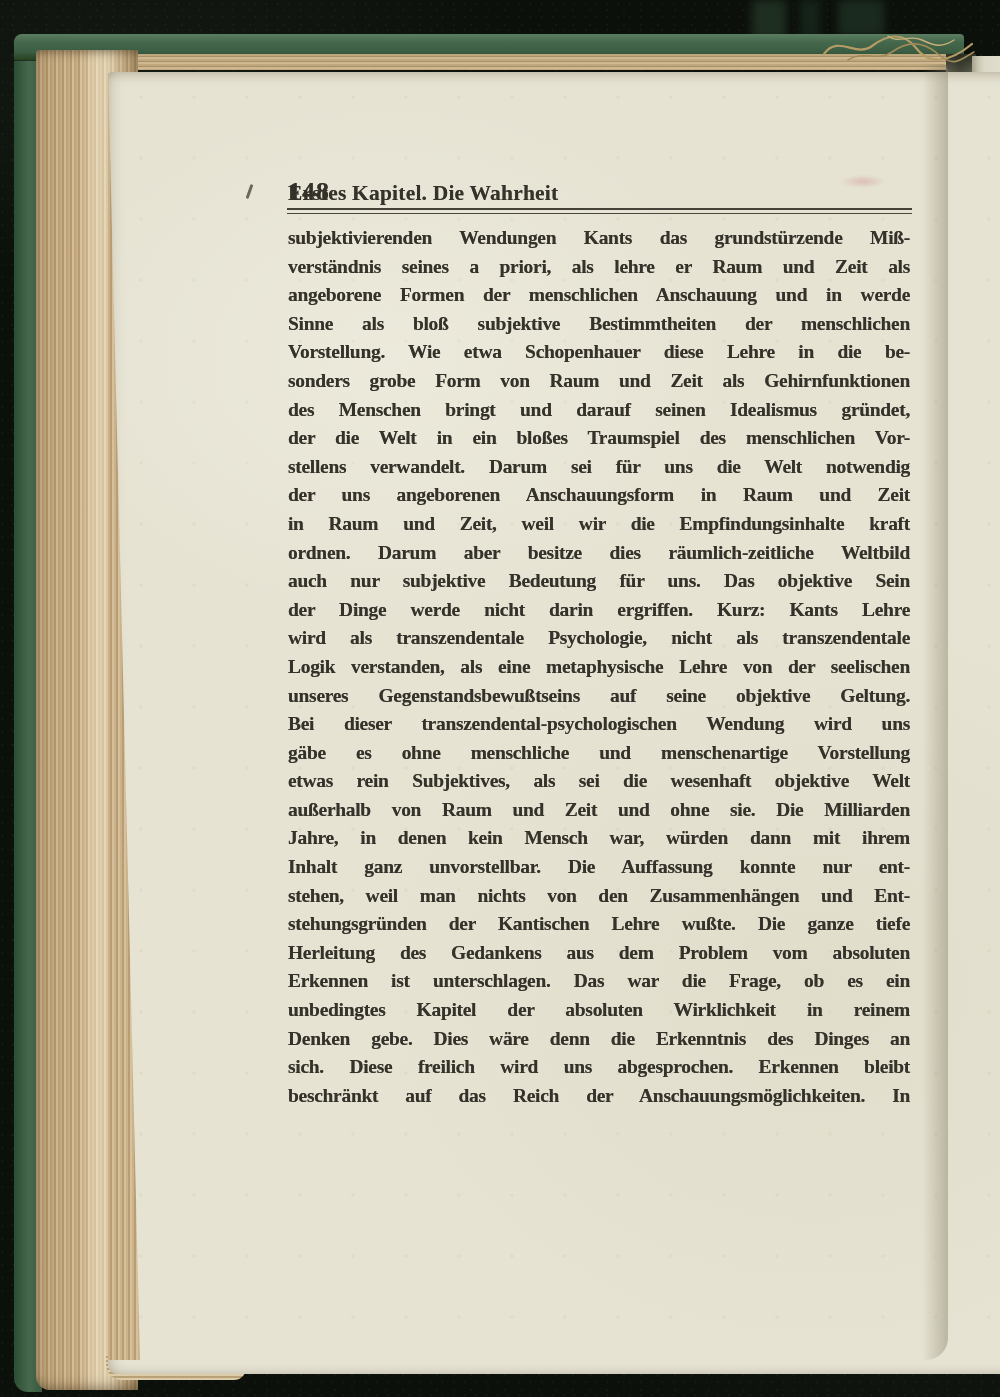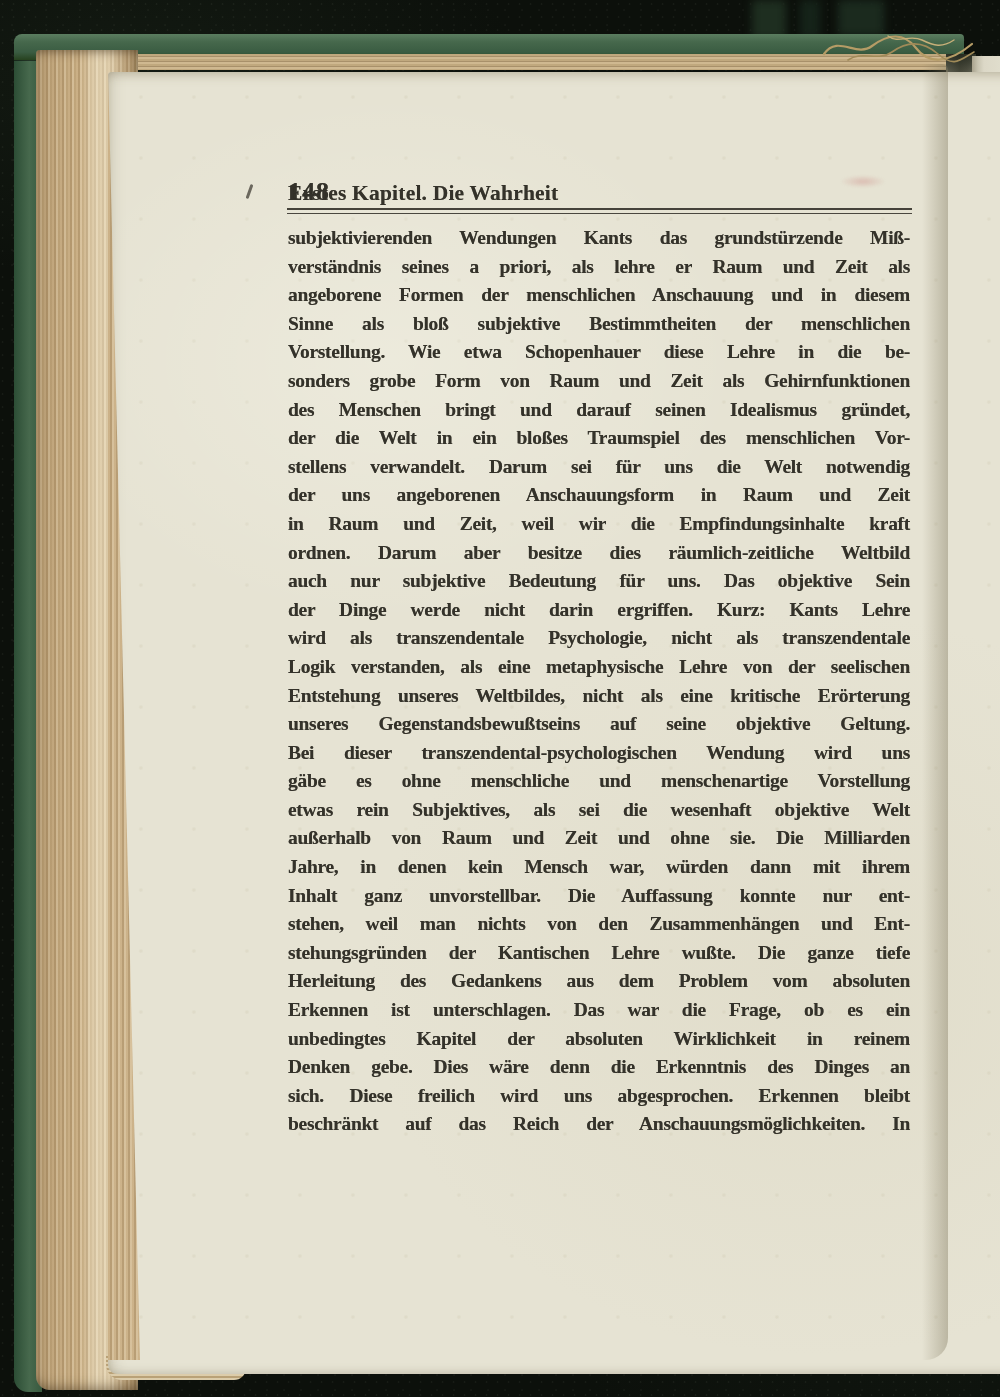--- a/index.html
+++ b/index.html
@@ -147,35 +147,34 @@
 <div class="abs page-gap"></div>
 <div class="abs facing-page"></div>
 
 <div class="abs page">
   <div class="abs page-number ink">148</div>
   <div class="abs running-title ink">Erstes Kapitel. Die Wahrheit</div>
   <div class="abs double-rule"></div>
   <div class="abs body-text ink">
       <div class="text-line">subjektivierenden Wendungen Kants das grundstürzende Miß-</div>
       <div class="text-line">verständnis seines a priori, als lehre er Raum und Zeit als</div>
-      <div class="text-line">angeborene Formen der menschlichen Anschauung und in diesem</div>
+      <div class="text-line">angeborene Formen der menschlichen Anschauung und in werde</div>
       <div class="text-line">Sinne als bloß subjektive Bestimmtheiten der menschlichen</div>
       <div class="text-line">Vorstellung. Wie etwa Schopenhauer diese Lehre in die be-</div>
       <div class="text-line">sonders grobe Form von Raum und Zeit als Gehirnfunktionen</div>
       <div class="text-line">des Menschen bringt und darauf seinen Idealismus gründet,</div>
       <div class="text-line">der die Welt in ein bloßes Traumspiel des menschlichen Vor-</div>
       <div class="text-line">stellens verwandelt. Darum sei für uns die Welt notwendig</div>
       <div class="text-line">der uns angeborenen Anschauungsform in Raum und Zeit</div>
       <div class="text-line">in Raum und Zeit, weil wir die Empfindungsinhalte kraft</div>
       <div class="text-line">ordnen. Darum aber besitze dies räumlich-zeitliche Weltbild</div>
       <div class="text-line">auch nur subjektive Bedeutung für uns. Das objektive Sein</div>
       <div class="text-line">der Dinge werde nicht darin ergriffen. Kurz: Kants Lehre</div>
       <div class="text-line">wird als transzendentale Psychologie, nicht als transzendentale</div>
       <div class="text-line">Logik verstanden, als eine metaphysische Lehre von der seelischen</div>
-      <div class="text-line">Entstehung unseres Weltbildes, nicht als eine kritische Erörterung</div>
       <div class="text-line">unseres Gegenstandsbewußtseins auf seine objektive Geltung.</div>
       <div class="text-line">Bei dieser transzendental-psychologischen Wendung wird uns</div>
       <div class="text-line">gäbe es ohne menschliche und menschenartige Vorstellung</div>
       <div class="text-line">etwas rein Subjektives, als sei die wesenhaft objektive Welt</div>
       <div class="text-line">außerhalb von Raum und Zeit und ohne sie. Die Milliarden</div>
       <div class="text-line">Jahre, in denen kein Mensch war, würden dann mit ihrem</div>
       <div class="text-line">Inhalt ganz unvorstellbar. Die Auffassung konnte nur ent-</div>
       <div class="text-line">stehen, weil man nichts von den Zusammenhängen und Ent-</div>
       <div class="text-line">stehungsgründen der Kantischen Lehre wußte. Die ganze tiefe</div>
       <div class="text-line">Herleitung des Gedankens aus dem Problem vom absoluten</div>

